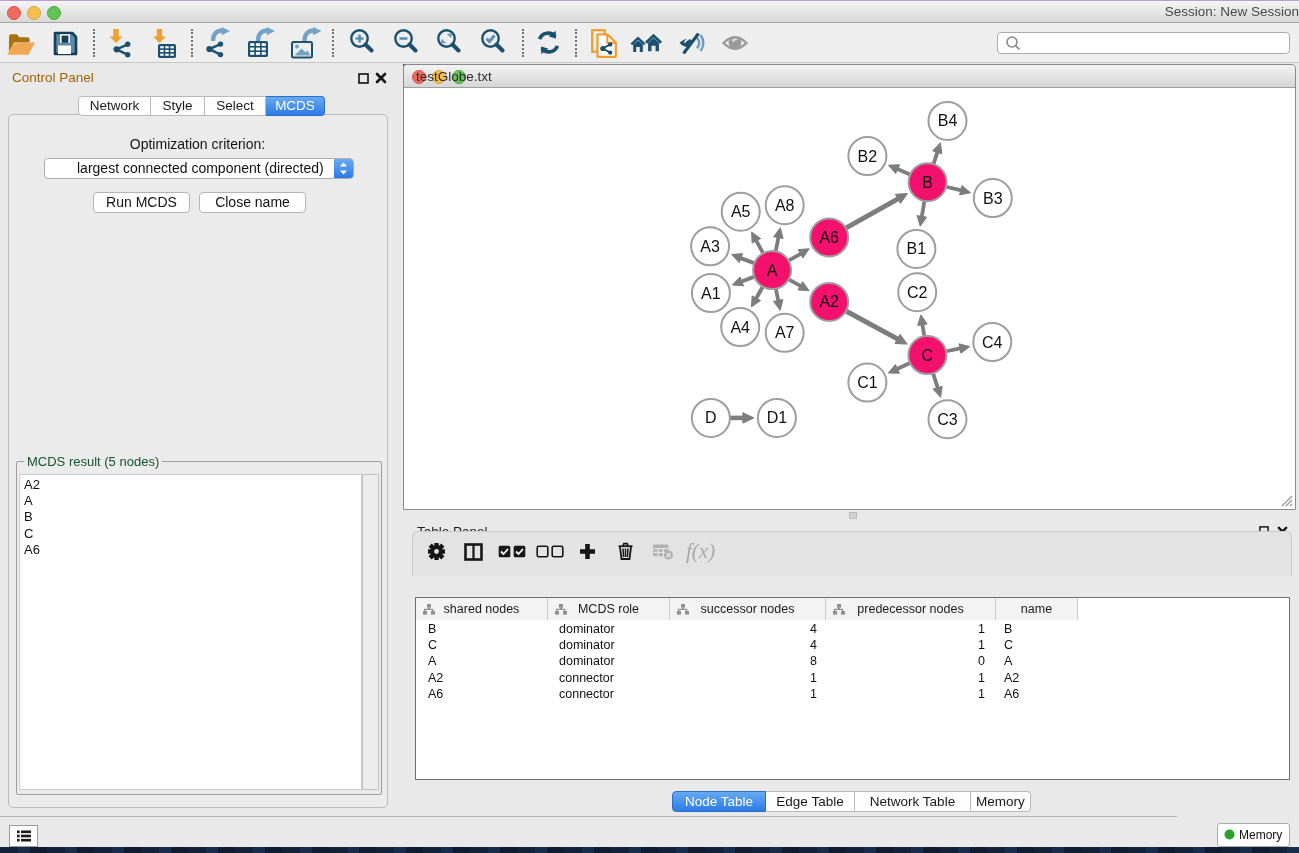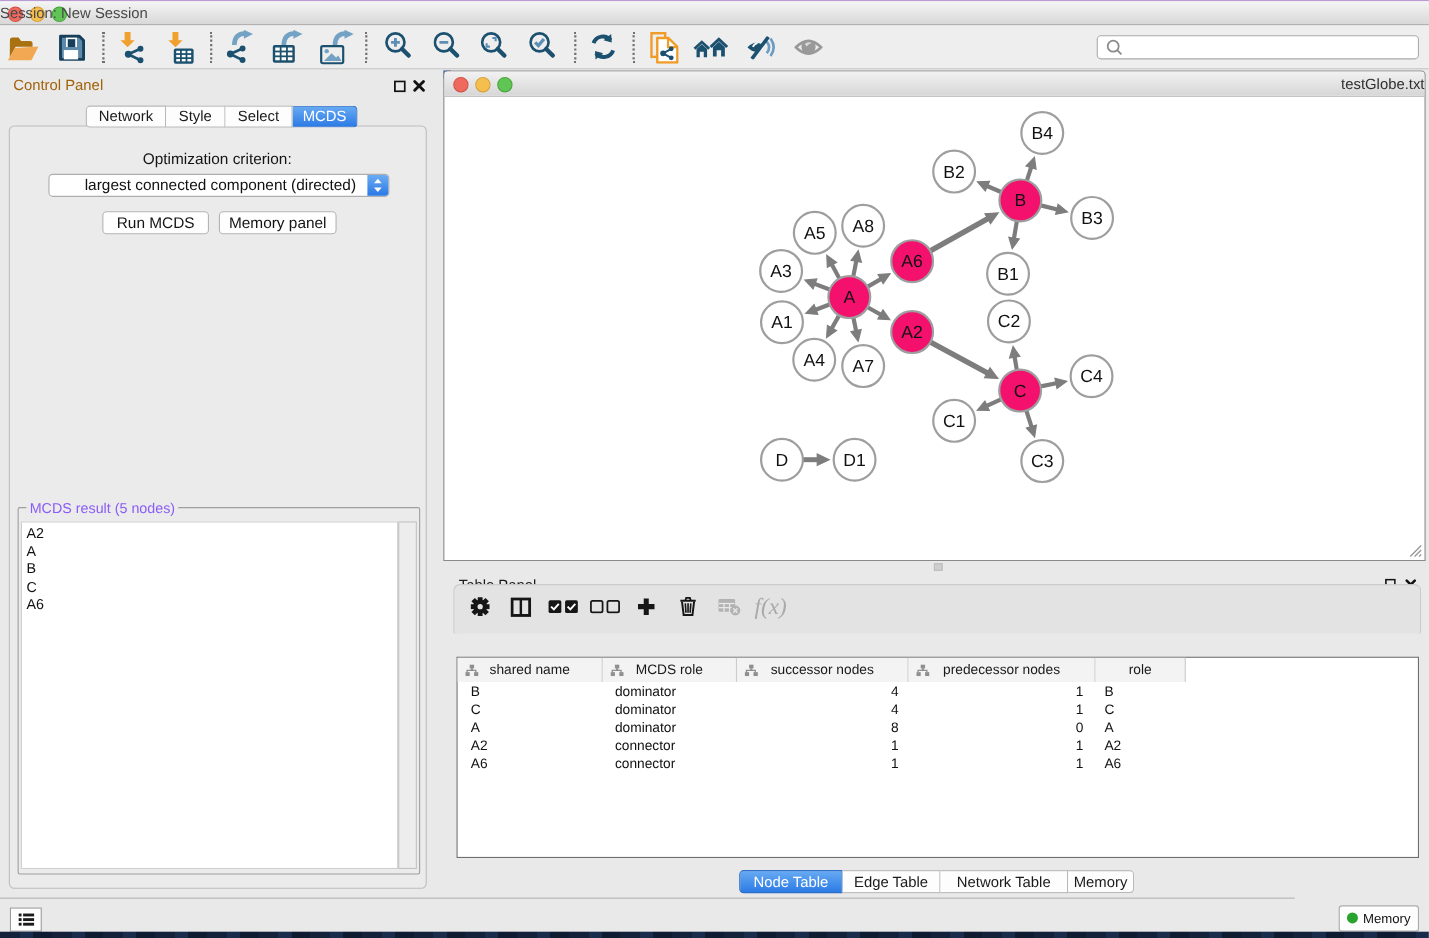--- a/index.html
+++ b/index.html
@@ -1,47 +1,47 @@
 <!DOCTYPE html>
 <html><head><meta charset="utf-8">
 <style>
 html,body{margin:0;padding:0;}
 body{width:1299px;height:853px;overflow:hidden;font-family:"Liberation Sans",sans-serif;background:#e9e9e9;position:relative;}
 .abs{position:absolute;}
 #walltop{left:0;top:0;width:1299px;height:2px;background:#b99cd4;}
 #titlebar{left:0;top:1px;width:1299px;height:21px;background:linear-gradient(#f5f5f5,#d8d8d8);border-bottom:1px solid #a5a5a5;}
-#titlebar .title{position:absolute;left:0;right:0;top:3px;text-align:left;font-size:13.5px;color:#484848;}
+#titlebar .title{position:absolute;left:0;right:0;top:3px;text-align:right;font-size:13.5px;color:#484848;}
 .tl{position:absolute;top:7px;width:12px;height:12px;border-radius:50%;}
 #toolbar{left:0;top:23px;width:1299px;height:39px;background:#eeeeee;border-bottom:1px solid #c6c6c6;}
 .sep{position:absolute;top:6px;height:28px;width:0;border-left:2px dotted #707070;}
 #search{position:absolute;left:997px;top:9px;width:291px;height:20px;background:#fff;border:1px solid #ababab;border-radius:4px;}
 
 #cptitle{left:12px;top:70px;font-size:13.5px;color:#a16207;}
 .hicon{position:absolute;top:72px;color:#111;}
 #cp-panel{left:8px;top:114px;width:378px;height:692px;border:1px solid #bdbdbd;border-radius:5px;background:#ebebeb;}
 .tabs{position:absolute;display:flex;}
 .tab{height:18px;line-height:18px;font-size:13.5px;text-align:center;background:#fdfdfd;border:1px solid #b9b9b9;border-left:none;color:#1a1a1a;padding:0;}
 .tab.first{border-left:1px solid #b9b9b9;border-radius:4px 0 0 4px;}
 .tab.last{border-radius:0 4px 4px 0;}
 .tab.sel{background:linear-gradient(#67aaf2,#2c7be6);color:#fff;border-color:#2d6fc8;}
 #cptabs{left:78px;top:96px;}
 #optlabel{left:0px;top:136px;width:395px;text-align:center;font-size:14px;color:#141414;}
 #combo{left:44px;top:158px;width:308px;height:19px;background:#fff;border:1px solid #aeaeae;border-radius:4px;}
 #combo .txt{position:absolute;left:12px;top:1px;font-size:14px;color:#111;margin-left:20px;}
 #combo .btn{position:absolute;right:0;top:0;width:19px;height:19px;border-radius:0 3px 3px 0;background:linear-gradient(#6cacf3,#2a79e5);}
 .pbtn{position:absolute;height:19px;background:#fefefe;border:1px solid #b4b4b4;border-radius:4px;font-size:14px;color:#141414;text-align:center;line-height:18px;}
 #fieldset{left:16px;top:461px;width:364px;height:332px;border:1px solid #9f9f9f;border-radius:2px;}
-#fieldset .legend{position:absolute;left:7px;top:-8px;background:#ebebeb;padding:0 3px;font-size:13px;color:#8b5cf6;}
+#fieldset .legend{position:absolute;left:7px;top:-8px;background:#ebebeb;padding:0 3px;font-size:13px;color:#14532d;}
 #mlist{position:absolute;left:2px;top:12px;width:343px;height:316px;background:#fff;border:1px solid #cfcfcf;font-size:13px;color:#111;line-height:16.2px;padding:2px 0 0 4px;box-sizing:border-box;}
 #mscroll{position:absolute;right:2px;top:12px;width:17px;height:316px;background:#ededed;border:1px solid #c2c2c2;box-sizing:border-box;}
 
 #bluecorner{left:403px;top:64px;width:7px;height:7px;background:#3e6cb5;}
 #netwin{left:403px;top:64px;width:893px;height:446px;background:#fff;border:1px solid #8a8a8a;border-radius:4px 4px 0 0;box-sizing:border-box;}
 #nettitle{position:absolute;left:0;top:0;width:100%;height:22px;background:linear-gradient(#f2f2f2,#d6d6d6);border-bottom:1px solid #9f9f9f;border-radius:4px 4px 0 0;}
-#nettitle .title{position:absolute;left:1px;right:0;top:4px;text-align:right;font-size:13.5px;color:#2e2e2e;}
+#nettitle .title{position:absolute;left:12px;right:0;top:4px;text-align:left;font-size:13.5px;color:#2e2e2e;}
 
 #tptitle{left:417px;top:524px;font-size:13.5px;color:#1d1d1d;}
 #tp-toolbar{left:412px;top:531px;width:878px;height:44px;background:#e3e3e3;border:1px solid #c9c9c9;border-bottom:none;border-radius:6px 6px 0 0;}
 #ttable{left:415px;top:597px;width:873px;height:181px;background:#fff;border:1px solid #6f6f6f;}
 .thead{position:absolute;left:0;top:0;height:22px;background:#f3f3f3;border-right:1px solid #cccccc;box-sizing:border-box;}
 .thead .lbl{position:absolute;top:4px;width:100%;text-align:center;font-size:12.5px;color:#1a1a1a;}
 .trow{position:absolute;font-size:12.5px;color:#111;height:16.2px;line-height:16.2px;}
 .num{text-align:right;}
 #btabs{left:672px;top:791px;}
 .tab2{height:19px;line-height:19px;font-size:13.5px;}
@@ -256,21 +256,21 @@
 <div class="abs" id="combo">
     <span class="txt">largest connected component (directed)</span>
   <div class="btn">
       <svg width="19" height="19" viewBox="0 0 19 19">
         <path d="M9.5 3.5 L13 7.5 L6 7.5 Z" fill="#fff"></path>
         <path d="M9.5 15.5 L6 11.5 L13 11.5 Z" fill="#fff"></path>
       </svg>
     </div>
 </div>
 <div class="pbtn abs" style="left:93px;top:192px;width:95px;">Run MCDS</div>
-<div class="pbtn abs" style="left:199px;top:192px;width:105px;">Memory panel</div>
+<div class="pbtn abs" style="left:199px;top:192px;width:105px;">Close name</div>
 <div class="abs" id="fieldset">
   <div class="legend">MCDS result (5 nodes)</div>
   <div id="mlist">A2<br>A<br>B<br>C<br>A6</div>
   <div id="mscroll"></div>
 </div>
 <div class="abs" id="bluecorner"></div>
 <div class="abs" id="netwin">
   <div id="nettitle">
     <div class="tl" style="left:8px;top:5px;background:#ee6a5e;border:0.5px solid #d55548;"></div>
     <div class="tl" style="left:28px;top:5px;background:#f5bf4f;border:0.5px solid #d9a33c;"></div>
@@ -448,21 +448,21 @@
 <div class="abs" id="ttable">
   <div class="thead" style="left:0px;width:132px">
       <svg width="12" height="11" viewBox="0 0 12 11" style="position:absolute;left:7px;top:6px">
         <g fill="#8f8f8f">
           <rect x="4" y="0" width="4" height="3.6"></rect>
           <rect x="0" y="7" width="4" height="3.6"></rect>
           <rect x="8" y="7" width="4" height="3.6"></rect>
           <path d="M5.6 3.6 L5.6 5.4 L1.6 5.4 L1.6 7 M5.6 5.4 L9.6 5.4 L9.6 7 M6.4 3.6 L6.4 5.4" stroke="#8f8f8f" fill="none" stroke-width="1.2"></path>
         </g>
       </svg>
-      <div class="lbl">shared name</div>
+      <div class="lbl">shared nodes</div>
     </div>
 <div class="thead" style="left:132px;width:122px">
       <svg width="12" height="11" viewBox="0 0 12 11" style="position:absolute;left:7px;top:6px">
         <g fill="#8f8f8f">
           <rect x="4" y="0" width="4" height="3.6"></rect>
           <rect x="0" y="7" width="4" height="3.6"></rect>
           <rect x="8" y="7" width="4" height="3.6"></rect>
           <path d="M5.6 3.6 L5.6 5.4 L1.6 5.4 L1.6 7 M5.6 5.4 L9.6 5.4 L9.6 7 M6.4 3.6 L6.4 5.4" stroke="#8f8f8f" fill="none" stroke-width="1.2"></path>
         </g>
       </svg>
@@ -484,21 +484,21 @@
         <g fill="#8f8f8f">
           <rect x="4" y="0" width="4" height="3.6"></rect>
           <rect x="0" y="7" width="4" height="3.6"></rect>
           <rect x="8" y="7" width="4" height="3.6"></rect>
           <path d="M5.6 3.6 L5.6 5.4 L1.6 5.4 L1.6 7 M5.6 5.4 L9.6 5.4 L9.6 7 M6.4 3.6 L6.4 5.4" stroke="#8f8f8f" fill="none" stroke-width="1.2"></path>
         </g>
       </svg>
       <div class="lbl">predecessor nodes</div>
     </div>
 <div class="thead" style="left:580px;width:82px">
-      <div class="lbl">role</div>
+      <div class="lbl">name</div>
     </div>
 <div class="trow" style="left:12px;top:23px;width:110px">B</div>
 <div class="trow" style="left:143px;top:23px;width:100px">dominator</div>
 <div class="trow num" style="left:254px;top:23px;width:147px">4</div>
 <div class="trow num" style="left:410px;top:23px;width:159px">1</div>
 <div class="trow" style="left:588px;top:23px;width:70px">B</div>
 <div class="trow" style="left:12px;top:39.2px;width:110px">C</div>
 <div class="trow" style="left:143px;top:39.2px;width:100px">dominator</div>
 <div class="trow num" style="left:254px;top:39.2px;width:147px">4</div>
 <div class="trow num" style="left:410px;top:39.2px;width:159px">1</div>

